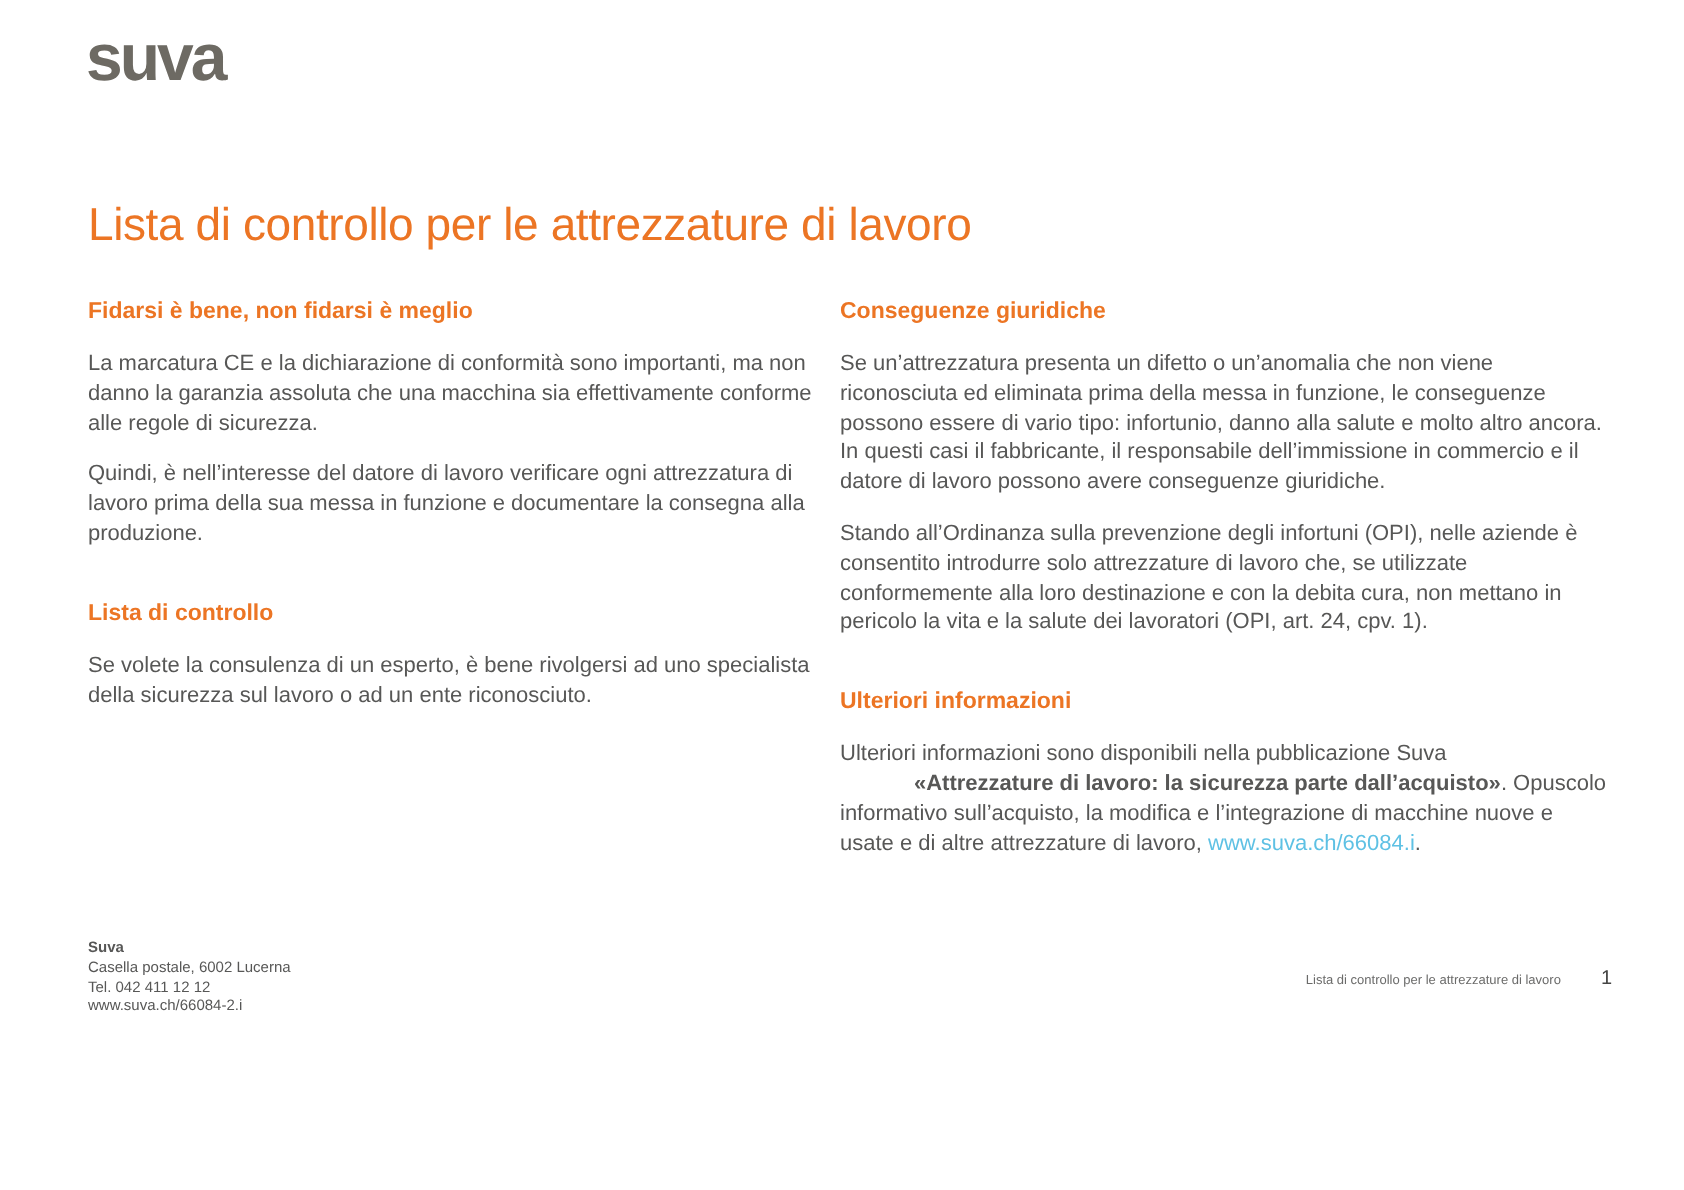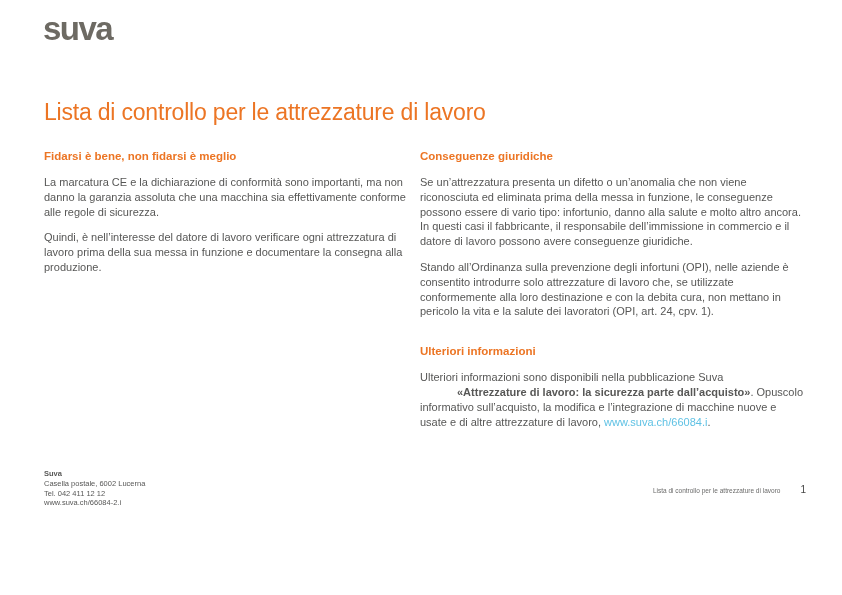--- a/index.html
+++ b/index.html
@@ -83,20 +83,22 @@
 
   <div class="columns">
 
     <div class="col-left">
       <div class="section">
         <h2 class="section-heading">Fidarsi è bene, non fidarsi è meglio</h2>
         <p class="para">La marcatura CE e la dichiarazione di conformità sono importanti, ma non danno la garanzia assoluta che una macchina sia effettivamente conforme alle regole di sicurezza.</p>
         <p class="para">Quindi, è nell’interesse del datore di lavoro verificare ogni attrezzatura di lavoro prima della sua messa in funzione e documentare la consegna alla produzione.</p>
       </div>
       <div class="section">
+        <h2 class="section-heading">Lista di controllo</h2>
+        <p class="para">Se volete la consulenza di un esperto, è bene rivolgersi ad uno specialista della sicurezza sul lavoro o ad un ente riconosciuto.</p>
       </div>
     </div>
 
     <div class="col-right">
       <div class="section">
         <h2 class="section-heading">Conseguenze giuridiche</h2>
         <p class="para">Se un’attrezzatura presenta un difetto o un’anomalia che non viene riconosciuta ed eliminata prima della messa in funzione, le conseguenze possono essere di vario tipo: infortunio, danno alla salute e molto altro ancora. In questi casi il fabbricante, il responsabile dell’immissione in commercio e il datore di lavoro possono avere conseguenze giuridiche.</p>
         <p class="para">Stando all’Ordinanza sulla prevenzione degli infortuni (OPI), nelle aziende è consentito introdurre solo attrezzature di lavoro che, se utilizzate conformemente alla loro destinazione e con la debita cura, non mettano in pericolo la vita e la salute dei lavoratori (OPI, art. 24, cpv. 1).</p>
       </div>
       <div class="section">

